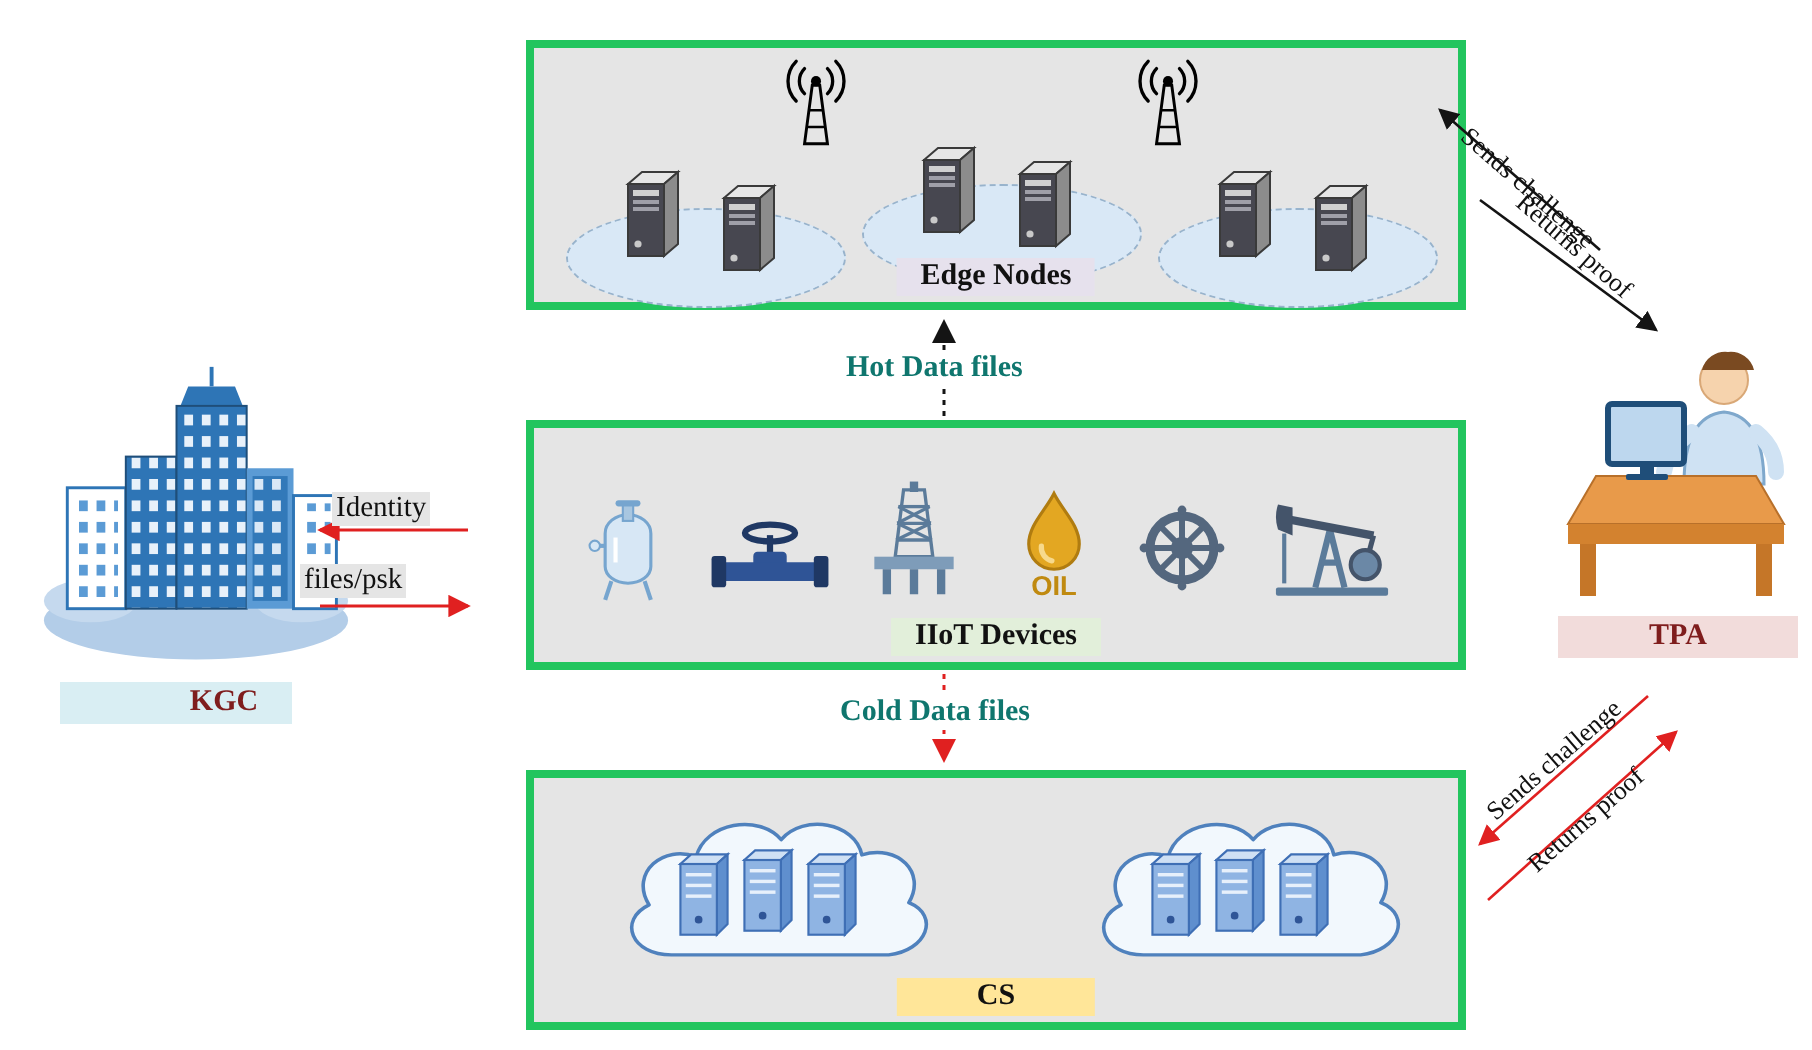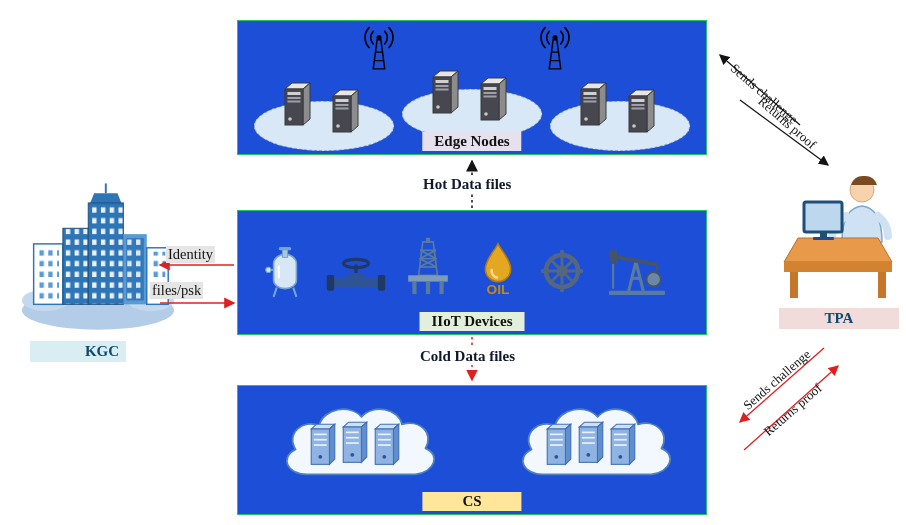--- a/index.html
+++ b/index.html
@@ -1,29 +1,29 @@
 <!DOCTYPE html>
 <html><head>
 <meta charset="utf-8">
 <style>
   * { margin:0; padding:0; box-sizing:border-box; }
   body { background:#ffffff; font-family:"Liberation Serif", serif; }
   .canvas { position:relative; width:906px; height:525px; background:#fff; overflow:hidden; }
   .abs { position:absolute; }
   .defs { position:absolute; width:0; height:0; overflow:hidden; }
-  .box { position:absolute; border:1px solid #22c55e; background:#1d4ed8; }
+  .box { position:absolute; border:4px solid #22c55e; background:#e5e5e5;margin-left:26px; }
   .cluster { position:absolute; width:140px; height:70px; }
   .cluster-ellipse { position:absolute; left:0; top:20px; width:140px; height:50px;
     border-radius:50%; background:#d9e8f6; border:1.5px dashed #98b3cc; }
   .box-label { position:absolute; left:50%; transform:translateX(-50%); bottom:3px;
     font-weight:bold; font-size:15px; padding:1px 12px; white-space:nowrap; color:#111; z-index:5; }
   .entity-label { position:absolute; text-align:center; font-weight:bold; font-size:15px;
-    padding:2px 0; color:#0c4a6e; }
+    padding:2px 0; color:#7f1d1d; }
   .flow-label { position:absolute; font-weight:bold; font-size:15px; background:#fff;
-    padding:0 3px; color:#0f172a; white-space:nowrap; }
+    padding:0 3px; color:#0f766e; white-space:nowrap; }
   .side-label { position:absolute; font-size:14.5px; color:#111; white-space:nowrap; background:#e5e5e5; padding:0 2px; }
   .rot-label { position:absolute; width:112px; text-align:center; font-size:13px; color:#111;
     white-space:nowrap; transform-origin:center center; }
   .overlay { position:absolute; left:0; top:0; pointer-events:none; }
 </style>
 </head>
 <body>
 
 <div class="canvas">
 
@@ -179,21 +179,21 @@
         <rect x="24" y="36" width="38" height="30" rx="2" fill="#bdd7ee" stroke="#1f4e79" stroke-width="3"></rect>
         <rect x="40" y="66" width="7" height="5" fill="#1f4e79"></rect>
         <rect x="33" y="71" width="21" height="3" rx="1" fill="#1f4e79"></rect>
       </symbol>
     </defs>
   </svg>
 
   <svg class="abs" style="left:20px;top:183px;width:156px;height:152px">
       <use href="#i-city"></use>
     </svg>
-  <div class="entity-label" style="left: 30px; top: 341px; width: 96px; background: rgb(217, 238, 243); padding-left: 48px;">KGC</div>
+  <div class="entity-label" style="left: 30px; top: 341px; width: 116px; background: rgb(217, 238, 243); padding-left: 48px;">KGC</div>
 
   <svg class="abs" style="left:780px;top:166px;width:116px;height:136px">
       <use href="#i-tpa"></use>
     </svg>
   <div class="entity-label" style="left: 779px; top: 308px; width: 120px; background: rgb(242, 220, 219);">TPA</div>
 
   <div class="box" style="left:237px;top:20px;width:470px;height:135px">
     <svg class="abs" style="left:122px;top:3px;width:38px;height:48px">
         <use href="#i-antenna"></use>
       </svg>

